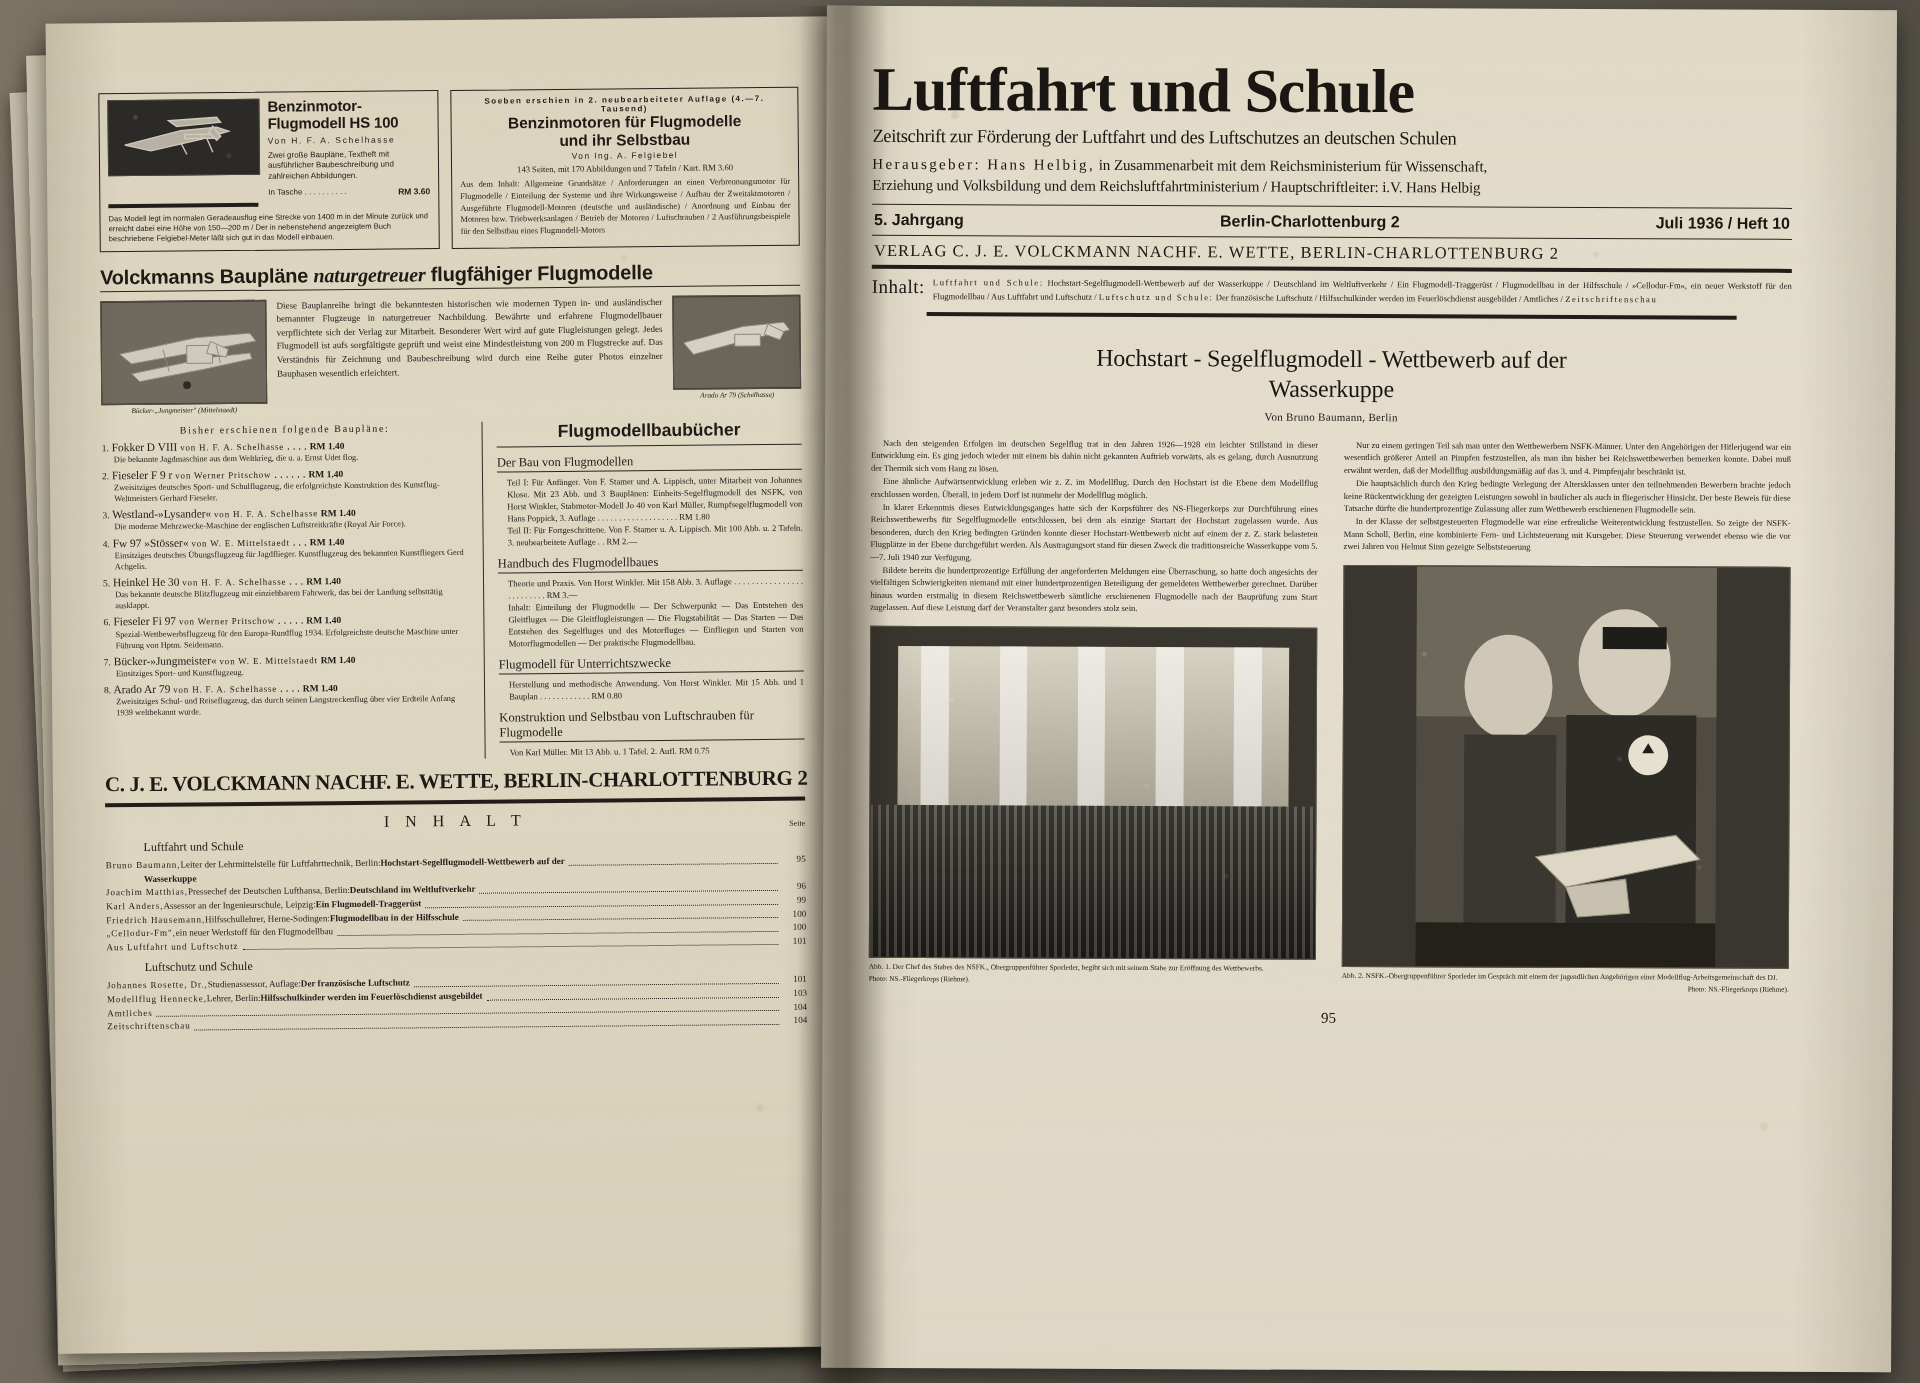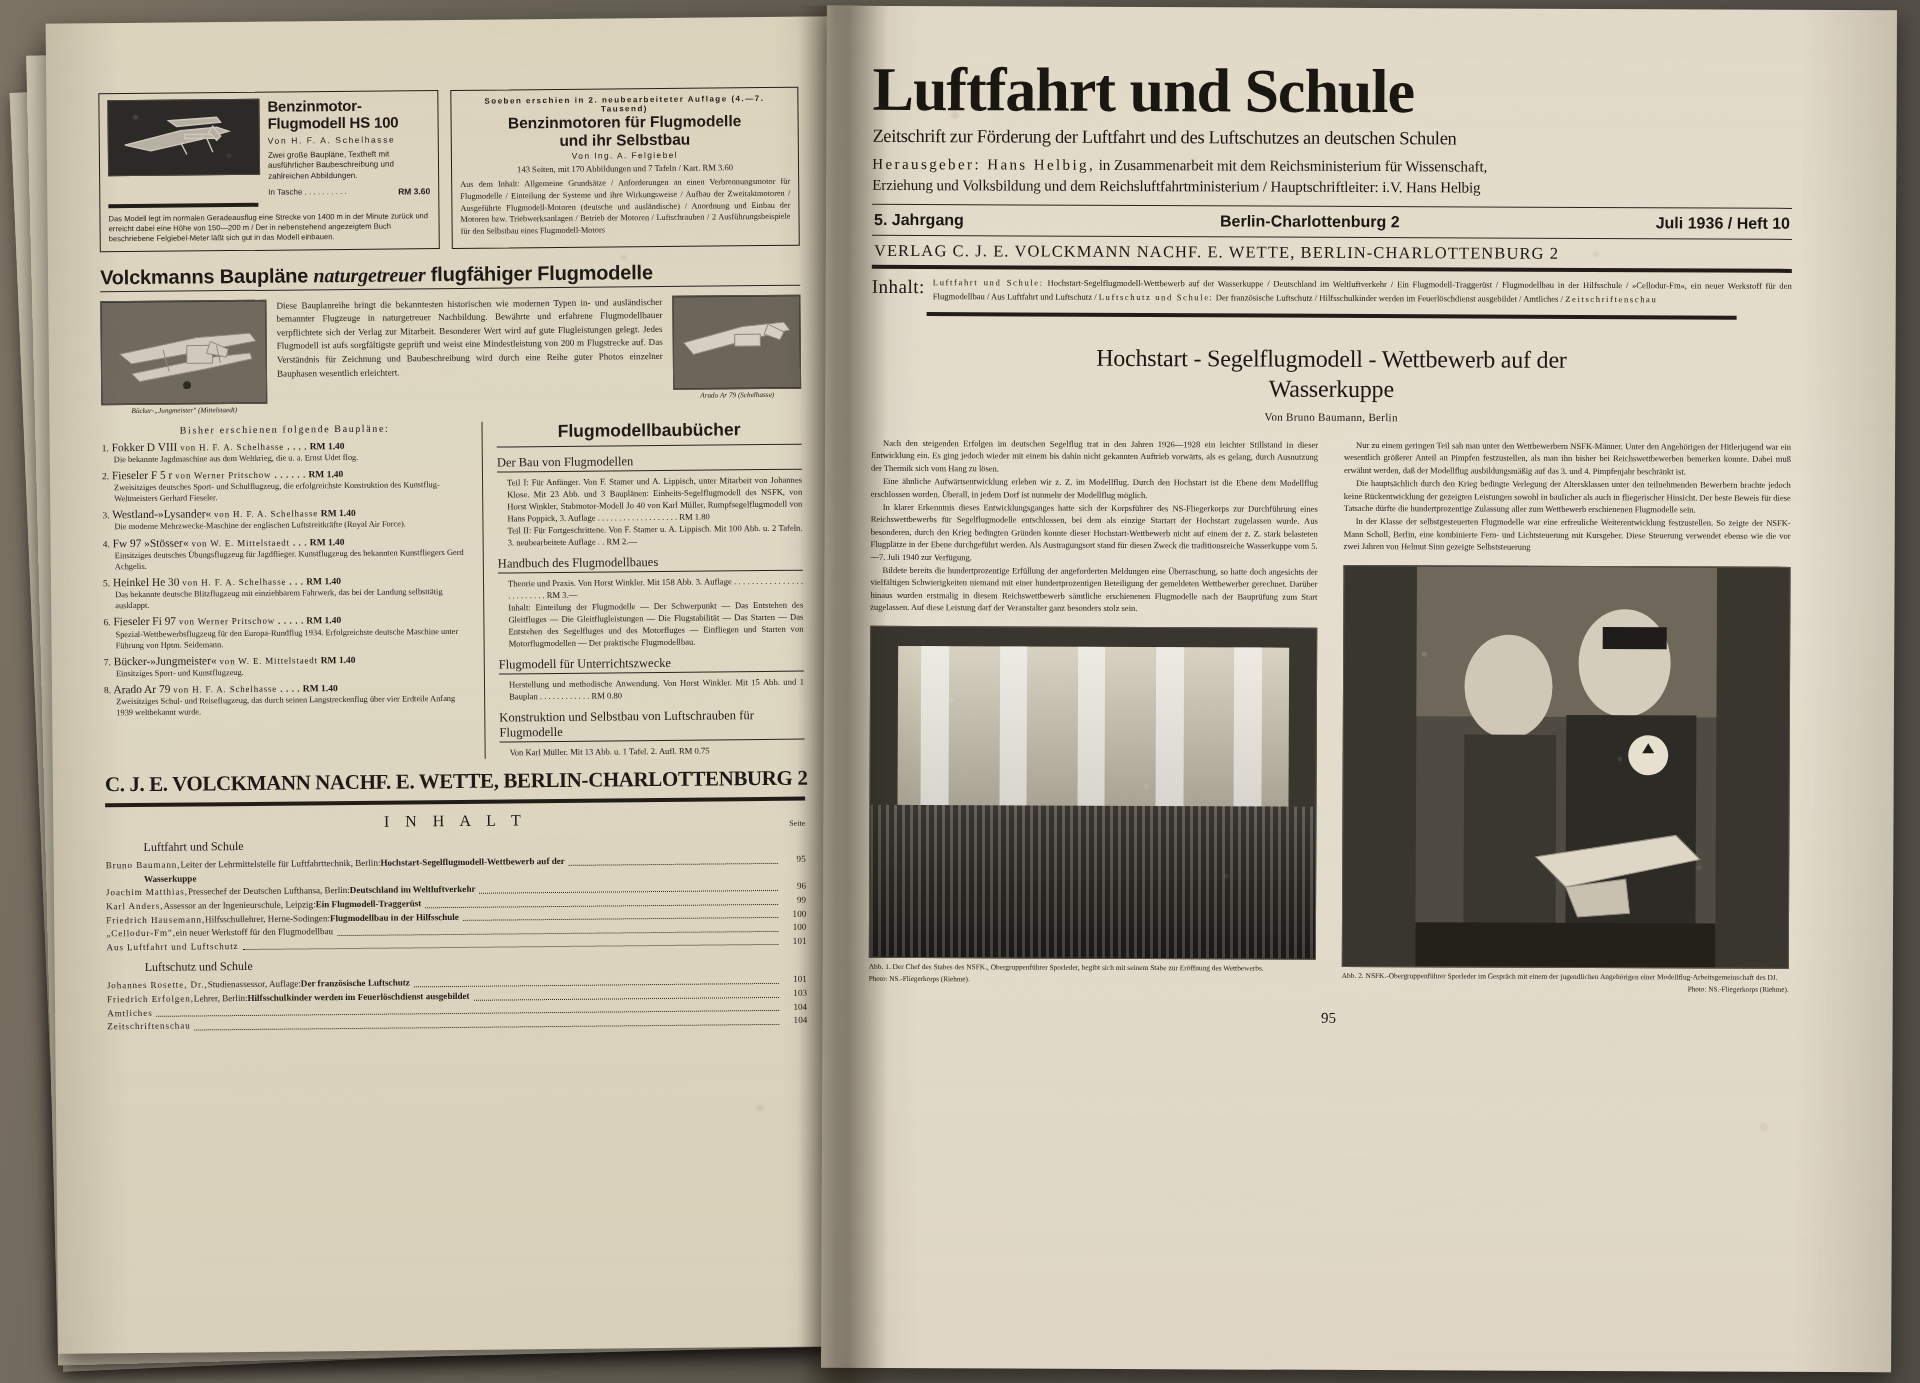--- a/index.html
+++ b/index.html
@@ -280,21 +280,21 @@
 
         <div class="cols">
           <div class="col-l">
             <div class="bp-sub">Bisher erschienen folgende Baupläne:</div>
             <div id="bp-list">
                 <div class="bp-item">
                   <div class="bp-line"><span class="num">1.</span> <span>Fokker D VIII</span> <span class="auth">von H. F. A. Schelhasse</span> <span>. . . .</span> <span class="rm">RM 1.40</span></div>
                   <div class="bp-desc">Die bekannte Jagdmaschine aus dem Weltkrieg, die u. a. Ernst Udet flog.</div>
                 </div>
                 <div class="bp-item">
-                  <div class="bp-line"><span class="num">2.</span> <span>Fieseler F 5 r</span> <span class="auth">von Werner Pritschow</span> <span>. . . . . .</span> <span class="rm">RM 1.40</span></div>
+                  <div class="bp-line"><span class="num">2.</span> <span>Fieseler F 9 r</span> <span class="auth">von Werner Pritschow</span> <span>. . . . . .</span> <span class="rm">RM 1.40</span></div>
                   <div class="bp-desc">Zweisitziges deutsches Sport- und Schulflugzeug, die erfolgreichste Konstruktion des Kunstflug-Weltmeisters Gerhard Fieseler.</div>
                 </div>
                 <div class="bp-item">
                   <div class="bp-line"><span class="num">3.</span> <span>Westland-»Lysander«</span> <span class="auth">von H. F. A. Schelhasse</span> <span></span> <span class="rm">RM 1.40</span></div>
                   <div class="bp-desc">Die moderne Mehrzwecke-Maschine der englischen Luftstreitkräfte (Royal Air Force).</div>
                 </div>
                 <div class="bp-item">
                   <div class="bp-line"><span class="num">4.</span> <span>Fw 97 »Stösser«</span> <span class="auth">von W. E. Mittelstaedt</span> <span>. . .</span> <span class="rm">RM 1.40</span></div>
                   <div class="bp-desc">Einsitziges deutsches Übungsflugzeug für Jagdflieger. Kunstflugzeug des bekannten Kunstfliegers Gerd Achgelis.</div>
                 </div>
@@ -390,21 +390,21 @@
               </div>
               <div class="inh-sec">Luftschutz und Schule</div>
               <div class="inh-row">
                 <span class="who">Johannes Rosette, Dr.,</span>
                 <span> Studienassessor, Auflage: </span>
                 <span class="ttl">Der französische Luftschutz</span>
                 <span class="dots"></span>
                 <span class="pg">101</span>
               </div>
               <div class="inh-row">
-                <span class="who">Friedrich Erfolgen,</span>
+                <span class="who">Modellflug Hennecke,</span>
                 <span> Lehrer, Berlin: </span>
                 <span class="ttl">Hilfsschulkinder werden im Feuerlöschdienst ausgebildet</span>
                 <span class="dots"></span>
                 <span class="pg">103</span>
               </div>
               <div class="inh-row">
                 <span class="who">Amtliches</span>
                 <span></span>
                 <span class="ttl"></span>
                 <span class="dots"></span>

